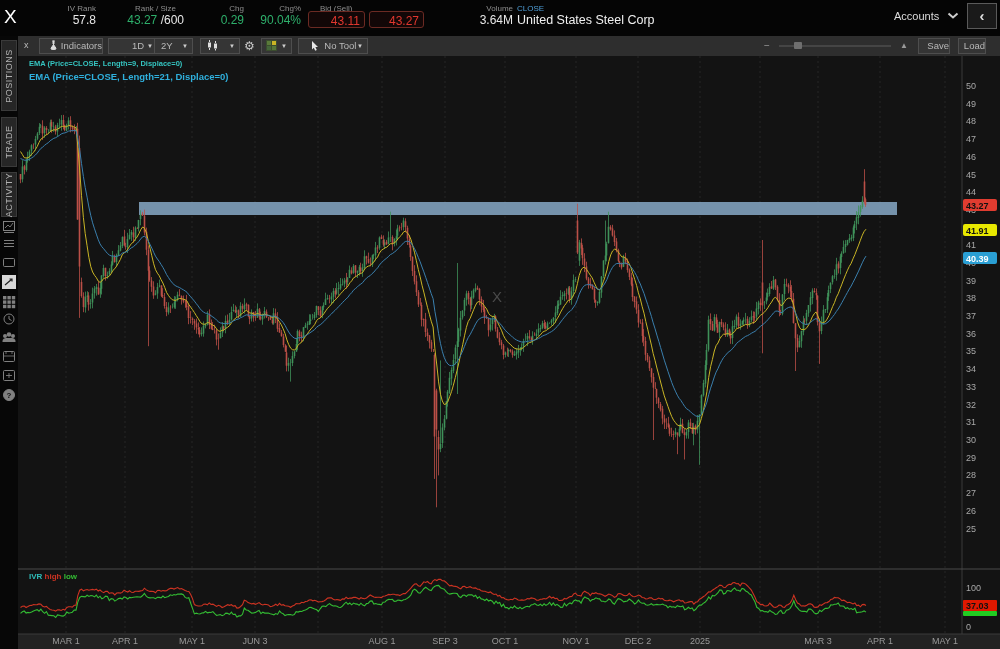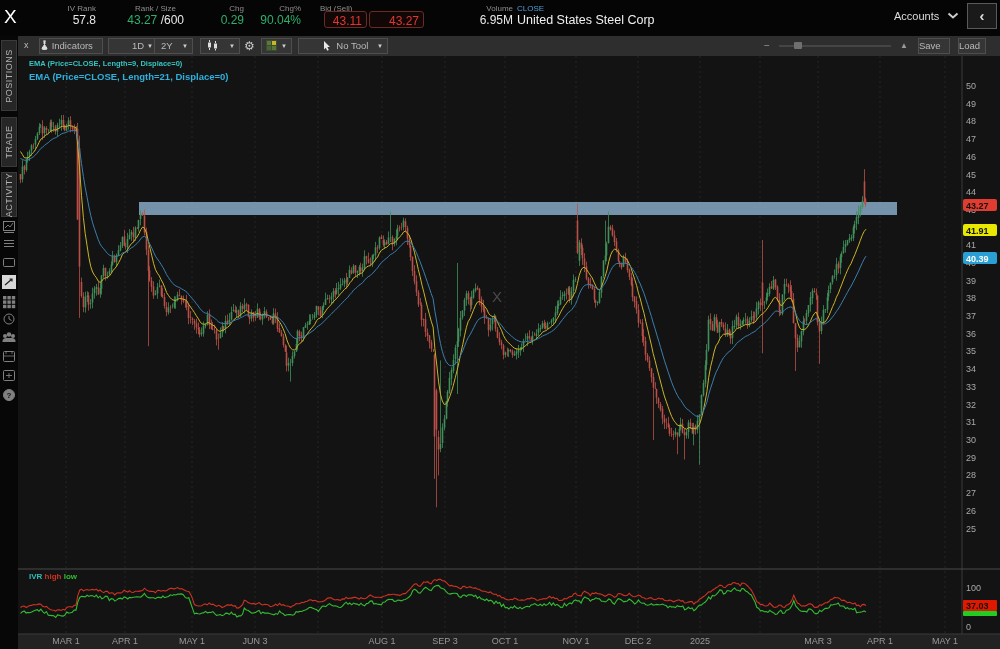--- a/index.html
+++ b/index.html
@@ -5,21 +5,21 @@
 font-family:"Liberation Sans",sans-serif;}
 #topbar{position:absolute;left:0;top:0;width:1000px;height:36px;background:#050505;color:#ccc}
 .fld{position:absolute;top:0;height:48px}
 .fl{position:absolute;top:4px;right:0;font-size:8px;color:#8e8e8e;white-space:nowrap}
 .fv{position:absolute;top:13px;right:0;font-size:12px;color:#e8e8e8;white-space:nowrap}
 .green{color:#2eaf6b}
 .bidbox{position:absolute;top:11px;border:1px solid #6b2a23;border-radius:3px;background:#120707;
 height:17px;text-align:right;font-size:12px;color:#e0372e;padding:2px 4px 0 0}
 #toolbar{position:absolute;left:18px;top:36px;width:982px;height:20px;background:#2e2e2e}
 .tbtn{position:absolute;top:2px;height:16px;background:#353535;border:1px solid #4e4e4e;
-color:#b9b9b9;font-size:9.5px;line-height:14px;text-align:left}
+color:#b9b9b9;font-size:9.5px;line-height:14px;text-align:right}
 .dda{position:absolute;right:4px;top:0;font-size:6px;color:#ccc;line-height:14px}
 #rail{position:absolute;left:0;top:36px;width:18px;height:613px;background:#070707}
 .vtab{position:absolute;left:1px;width:16px;background:#262626;border:1px solid #3a3a3a;}
 .vtab span{position:absolute;left:50%;top:50%;transform:translate(-50%,-50%) rotate(-90deg);
 font-size:9px;color:#b2b2b2;letter-spacing:.5px;white-space:nowrap}
 #chart{position:absolute;left:18px;top:56px;width:982px;height:593px;background:#131313}
 .al{fill:#a8a8a8;font-size:9px;font-family:"Liberation Sans",sans-serif}
 .ml{fill:#999;font-size:9px;font-family:"Liberation Sans",sans-serif;text-anchor:middle}
 .gl{stroke:#262626;stroke-width:1;stroke-dasharray:2 3}
 .pbox{font-size:9px;font-family:"Liberation Sans",sans-serif;font-weight:bold}
@@ -37,25 +37,25 @@
     </div>
  <div class="fld" style="left:0;width:244px">
       <span class="fl">Chg</span>
       <span class="fv green">0.29</span>
     </div>
  <div class="fld" style="left:0;width:301px">
       <span class="fl">Chg%</span>
       <span class="fv green">90.04%</span>
     </div>
  <span class="fl" style="left:320px;top:4px">Bid (Sell)</span>
- <div class="bidbox" style="left:324px;width:43px">43.11</div>
+ <div class="bidbox" style="left:308px;width:57px">43.11</div>
  <div class="bidbox" style="left:369px;width:55px">43.27</div>
  <div class="fld" style="left:0;width:513px">
       <span class="fl">Volume</span>
-      <span class="fv" style="font-size:12px">6.95M</span>
+      <span class="fv" style="font-size:12px">3.64M</span>
     </div>
  <span style="position:absolute;left:517px;top:4px;font-size:8px;color:#4f9fd8">CLOSE</span>
  <span style="position:absolute;left:517px;top:13px;font-size:12.5px;color:#f0f0f0">United States Steel Corp</span>
  <span style="position:absolute;left:894px;top:10px;font-size:11px;color:#ddd">Accounts</span>
  <svg style="position:absolute;left:947px;top:12px" width="12" height="8" viewBox="0 0 12 8">
       <path d="M1.5 1.5l4.5 4 4.5-4" stroke="#ccc" stroke-width="2" fill="none"></path>
     </svg>
  <div style="position:absolute;left:967px;top:3px;width:30px;height:26px;border:1px solid #5a5a5a;background:#1a1a1a;color:#ddd;text-align:center;font-size:15px;line-height:23px;font-weight:bold">‹</div>
 </div>
 
@@ -72,21 +72,21 @@
         <rect x="7" y="3.5" width="3" height="5" fill="#ddd"></rect>
       </svg><span class="dda">▼</span></div>
  <div style="position:absolute;left:226px;top:3px;color:#c8c8c8;font-size:12px">⚙</div>
  <div class="tbtn" style="left:243px;width:31px;text-align:left;padding-left:4px"><svg width="11" height="11" viewBox="0 0 11 11" style="vertical-align:-2px">
         <rect x="0" y="0" width="11" height="11" fill="#3b4d2e"></rect>
         <rect x="1" y="1" width="4" height="4" fill="#5a7a3a"></rect>
         <rect x="6" y="1" width="4" height="4" fill="#c9b525"></rect>
         <rect x="1" y="6" width="4" height="4" fill="#44663a"></rect>
         <rect x="6" y="6" width="4" height="4" fill="#55773a"></rect>
       </svg><span class="dda">▼</span></div>
- <div class="tbtn" style="left:280px;width:90px;text-align:left;padding-left:24px"><svg width="8" height="10" viewBox="0 0 8 10" style="vertical-align:-2px">
+ <div class="tbtn" style="left:280px;width:70px;text-align:left;padding-left:12px"><svg width="8" height="10" viewBox="0 0 8 10" style="vertical-align:-2px">
         <path d="M1 0l6 6H4.4l1.4 3-1.6.7-1.4-3L1 8.6z" fill="#e8e8e8"></path>
       </svg>&nbsp; No Tool<span class="dda">▼</span></div>
  <span style="position:absolute;left:746px;top:4px;color:#999;font-size:10px">−</span>
  <div style="position:absolute;left:761px;top:9px;width:112px;height:2px;background:#454545"></div>
  <div style="position:absolute;left:776px;top:6px;width:8px;height:7px;background:#6f6f6f;border-radius:1px"></div>
  <span style="position:absolute;left:882px;top:5px;color:#999;font-size:8px">▲</span>
  <div class="tbtn" style="left:900px;width:32px">Save</div>
  <div class="tbtn" style="left:940px;width:28px">Load</div>
 </div>
 

